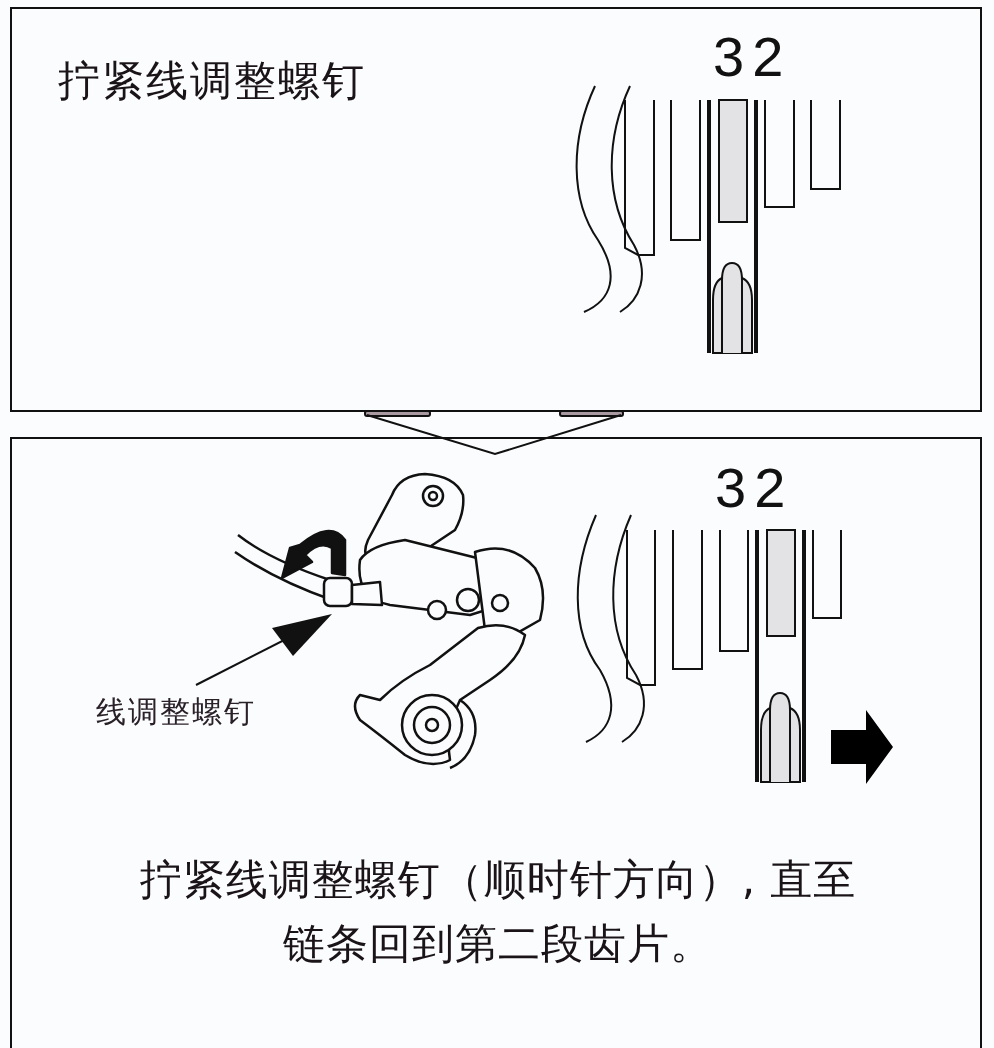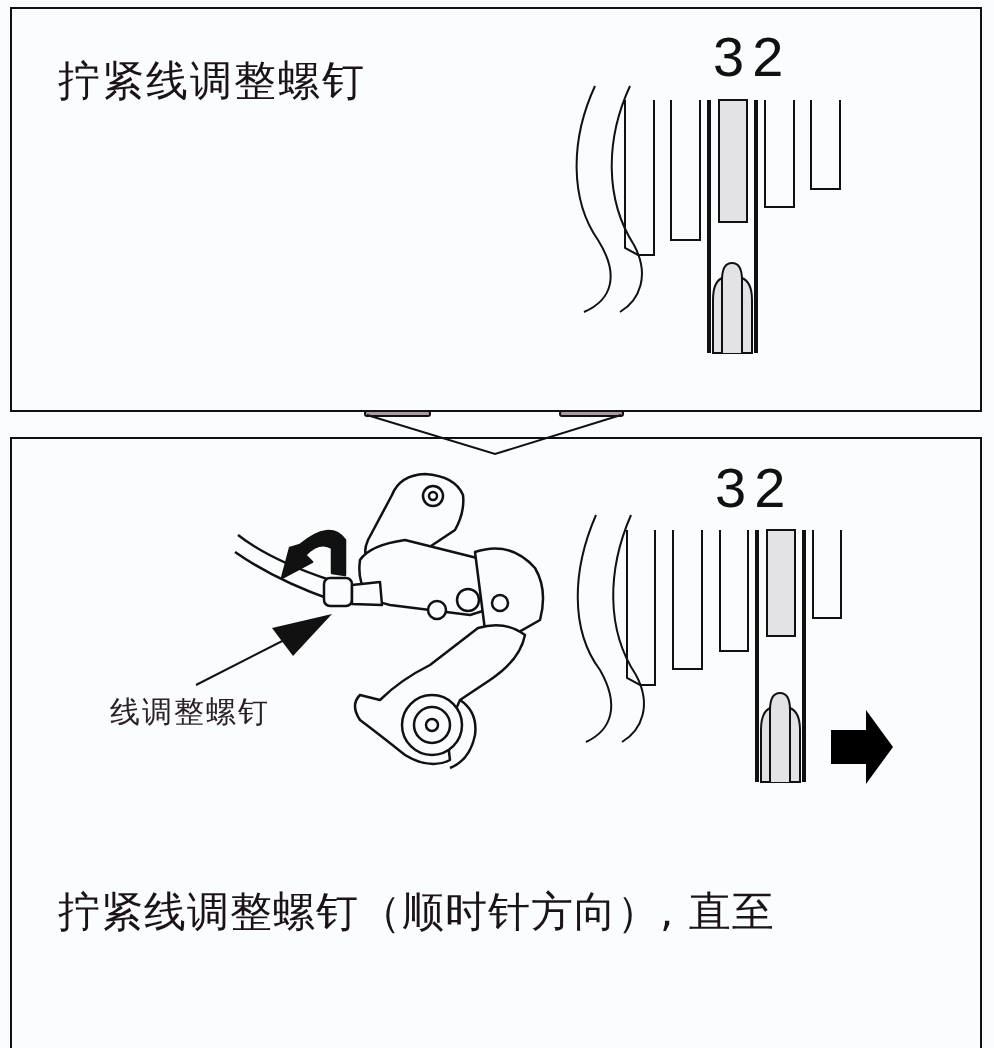--- a/index.html
+++ b/index.html
@@ -12,29 +12,29 @@
     position: absolute; box-sizing: border-box;
     border: 2.5px solid #111; background: #fbfcfe;
   }
   #panel-top { left: 10px; top: 7px; width: 972px; height: 405px; }
   #panel-bottom { left: 10px; top: 437px; width: 972px; height: 640px; }
   .title {
     position: absolute; color: #1a1418; font-size: 42px;
     line-height: 66px; letter-spacing: 2px; font-weight: normal;
   }
   #top-title { left: 58px; top: 48px; width: 400px; }
-  #bottom-text { left: 58px; top: 880px; width: 880px; font-size: 42px; line-height: 64px; letter-spacing: 1px; }
+  #bottom-text { left: 58px; top: 848px; width: 880px; font-size: 42px; line-height: 64px; letter-spacing: 1px; text-align: center; }
   .gear-label {
     position: absolute; font-family: Liberation Sans, sans-serif;
     font-size: 56px; color: #111; letter-spacing: 8px;
   }
   #top-gears-label { left: 713px; top: 24px; }
   #bottom-gears-label { left: 715px; top: 455px; }
   #screw-label {
-    position: absolute; left: 110px; top: 692px;
+    position: absolute; left: 96px; top: 692px;
     font-size: 30px; color: #2a2028; letter-spacing: 2px;
   }
   svg { position: absolute; left: 0; top: 0; }
 </style>
 </head>
 <body>
 
 <div class="panel" id="panel-top"></div>
 <div class="panel" id="panel-bottom"></div>
 
@@ -42,20 +42,21 @@
   <div>拧紧线调整螺钉</div>
 </div>
 
 <div class="gear-label" id="top-gears-label">32</div>
 <div class="gear-label" id="bottom-gears-label">32</div>
 
 <div id="screw-label">线调整螺钉</div>
 
 <div class="title" id="bottom-text">
   <div>拧紧线调整螺钉（顺时针方向）, 直至</div>
+  <div>链条回到第二段齿片。</div>
 </div>
 
 <svg width="994" height="1048" viewBox="0 0 994 1048">
 
   <g fill="none" stroke="#111" stroke-width="2">
     <rect x="365" y="411" width="65" height="5" rx="2" fill="#a89aa0"></rect>
     <rect x="560" y="411" width="63" height="5" rx="2" fill="#a89aa0"></rect>
     <polyline points="367,415 495,454 621,415"></polyline>
   </g>
 

